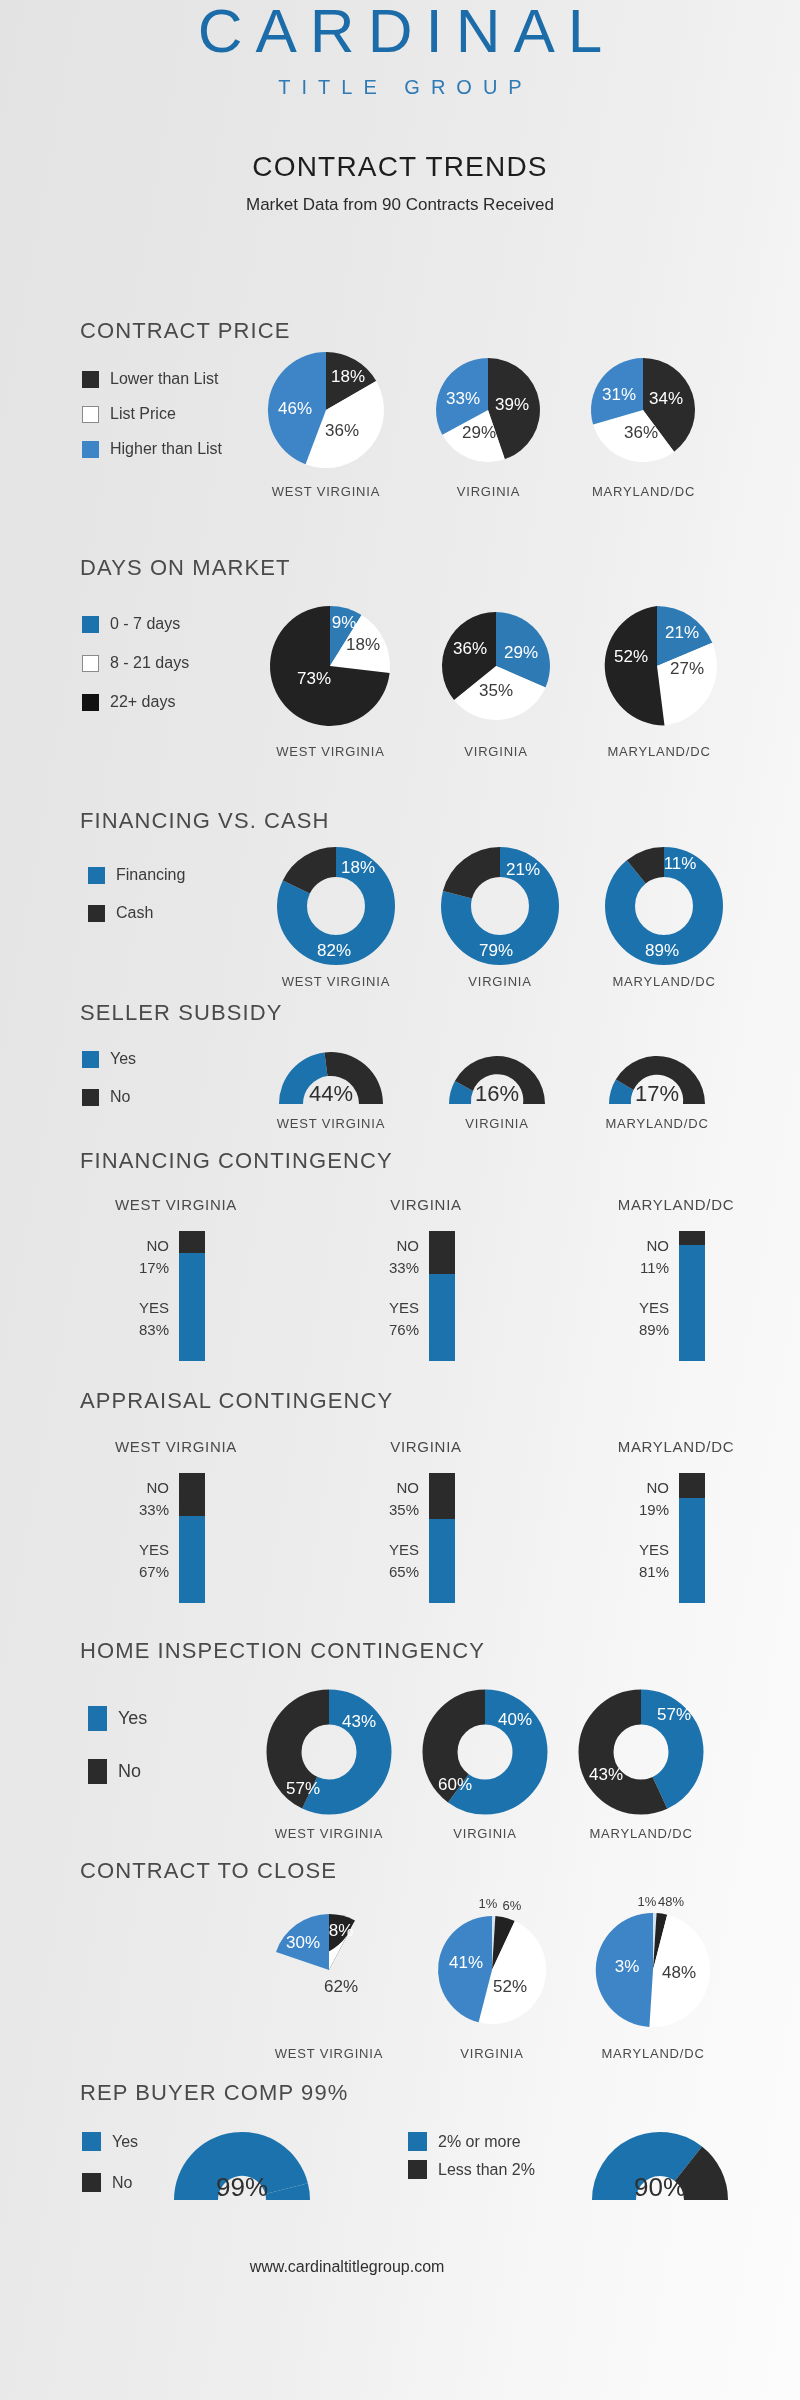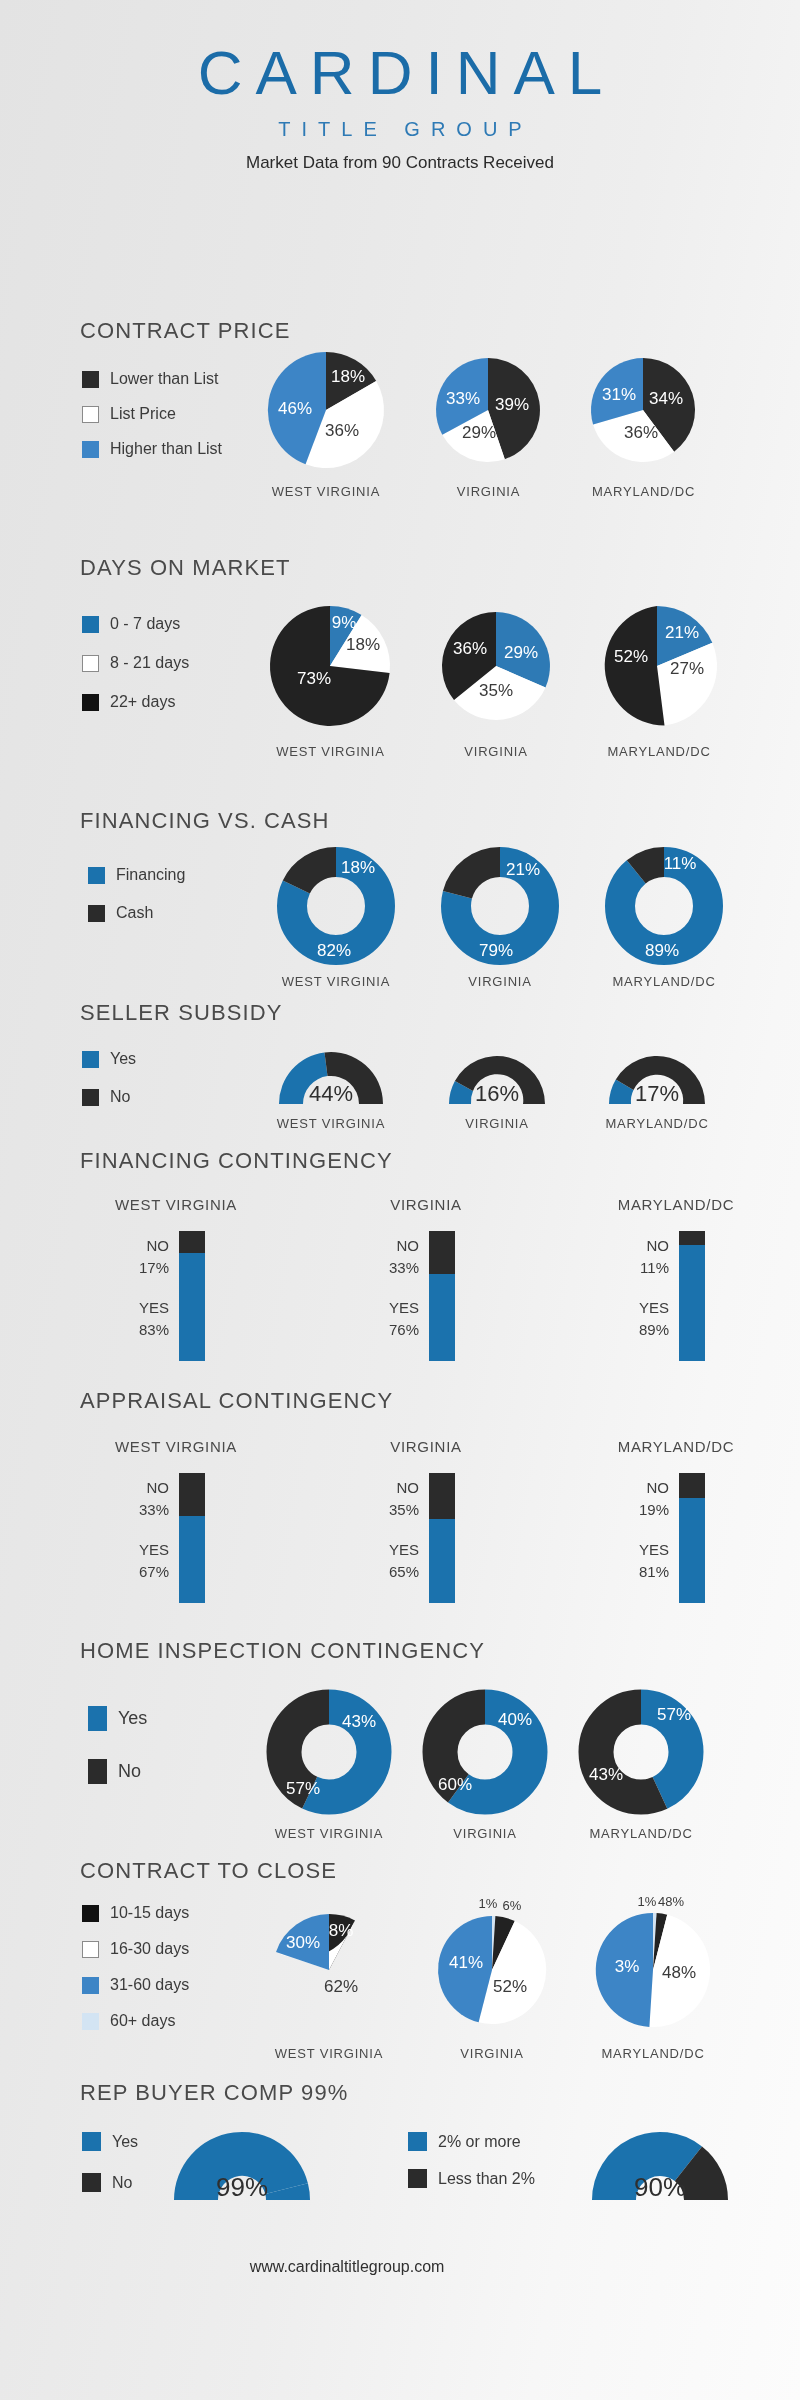--- a/index.html
+++ b/index.html
@@ -9,21 +9,21 @@
     font-family: "Liberation Sans", sans-serif;
   }
   body {
     background: linear-gradient(100deg, #e3e3e3 0%, #e8e8e8 30%, #eeeeee 55%, #f7f7f7 78%, #fcfcfc 100%);
     position: relative; overflow: hidden;
     color: #3a3a3a;
   }
   .page { position: relative; width: 800px; height: 2400px; }
 
   
-  .logo-wrap { padding-top: 42px; text-align: center; }
+  .logo-wrap { text-align: center; }
   .logo-main {
     font-size: 62px; letter-spacing: 13px; color: #1b6ca8;
     font-weight: 300; line-height: 1; padding-left: 13px;
   }
   .logo-sub {
     font-size: 20px; letter-spacing: 11px; color: #2e7ab5;
     font-weight: 300; margin-top: 14px; padding-left: 11px;
   }
   .doc-title {
     text-align: center; font-size: 28px; letter-spacing: 1.2px;
@@ -92,20 +92,21 @@
 </style>
 </head>
 <body>
 
 <div class="page">
 
   <div class="logo-wrap">
     <div class="logo-main">CARDINAL</div>
     <div class="logo-sub">TITLE GROUP</div>
   </div>
+  <div class="doc-title">CONTRACT TRENDS</div>
   <div class="doc-sub">
     <div>Market Data from 90 Contracts Received</div>
   </div>
 
   <div class="section" style="top:318px">
     <div class="sec-title">CONTRACT PRICE</div>
 
     <div class="legend" style="left:82px; top:52px">
       <div class="legend-row">
           <span class="sw dark"></span>
@@ -502,38 +503,20 @@
           </g>
         </svg>
         <div class="state-label">MARYLAND/DC</div>
       </div>
     </div>
   </div>
 
   <div class="section" style="top:1858px">
     <div class="sec-title">CONTRACT TO CLOSE</div>
 
-    <div class="legend" style="left:82px; top:46px">
-      <div class="legend-row" style="margin-bottom:18px">
-          <span class="sw black"></span>
-          <span class="legend-label">10-15 days</span>
-        </div>
-      <div class="legend-row" style="margin-bottom:18px">
-          <span class="sw white"></span>
-          <span class="legend-label">16-30 days</span>
-        </div>
-      <div class="legend-row" style="margin-bottom:18px">
-          <span class="sw blue"></span>
-          <span class="legend-label">31-60 days</span>
-        </div>
-      <div class="legend-row">
-          <span class="sw ltblue"></span>
-          <span class="legend-label">60+ days</span>
-        </div>
-    </div>
 
     <div class="charts-row" style="left:258px; top:36px; gap:26px">
 
       <div class="chart-col">
         <svg width="142" height="146" viewBox="0 0 142 146">
           <g transform="translate(71,76)">
             <path d="M0,0 L0,-56 A56,56 0 0,1 26.0,-49.6 Z" fill="#222222"></path>
             <path d="M0,0 L26.0,-49.6 A56,56 0 0,1 -53.0,-18.1 Z" fill="#ffffff"></path>
             <path d="M0,0 L-53.0,-18.1 A56,56 0 0,1 0,-56 Z" fill="#3d85c6"></path>
             <text class="pv pv-w" x="12" y="-34" text-anchor="middle">8%</text>
@@ -586,21 +569,21 @@
           <span class="sw blue2" style="width:19px;height:19px"></span>
           <span class="legend-label">Yes</span>
         </div>
       <div class="legend-row">
           <span class="sw dark" style="width:19px;height:19px"></span>
           <span class="legend-label">No</span>
         </div>
     </div>
 
     <div class="legend" style="left:408px; top:52px">
-      <div class="legend-row" style="margin-bottom:18px">
+      <div class="legend-row" style="margin-bottom:9px">
           <span class="sw blue2" style="width:19px;height:19px"></span>
           <span class="legend-label">2% or more</span>
         </div>
       <div class="legend-row">
           <span class="sw dark" style="width:19px;height:19px"></span>
           <span class="legend-label">Less than 2%</span>
         </div>
     </div>
 
     <svg style="position:absolute; left:162px; top:48px" width="160" height="78" viewBox="0 0 160 78">

